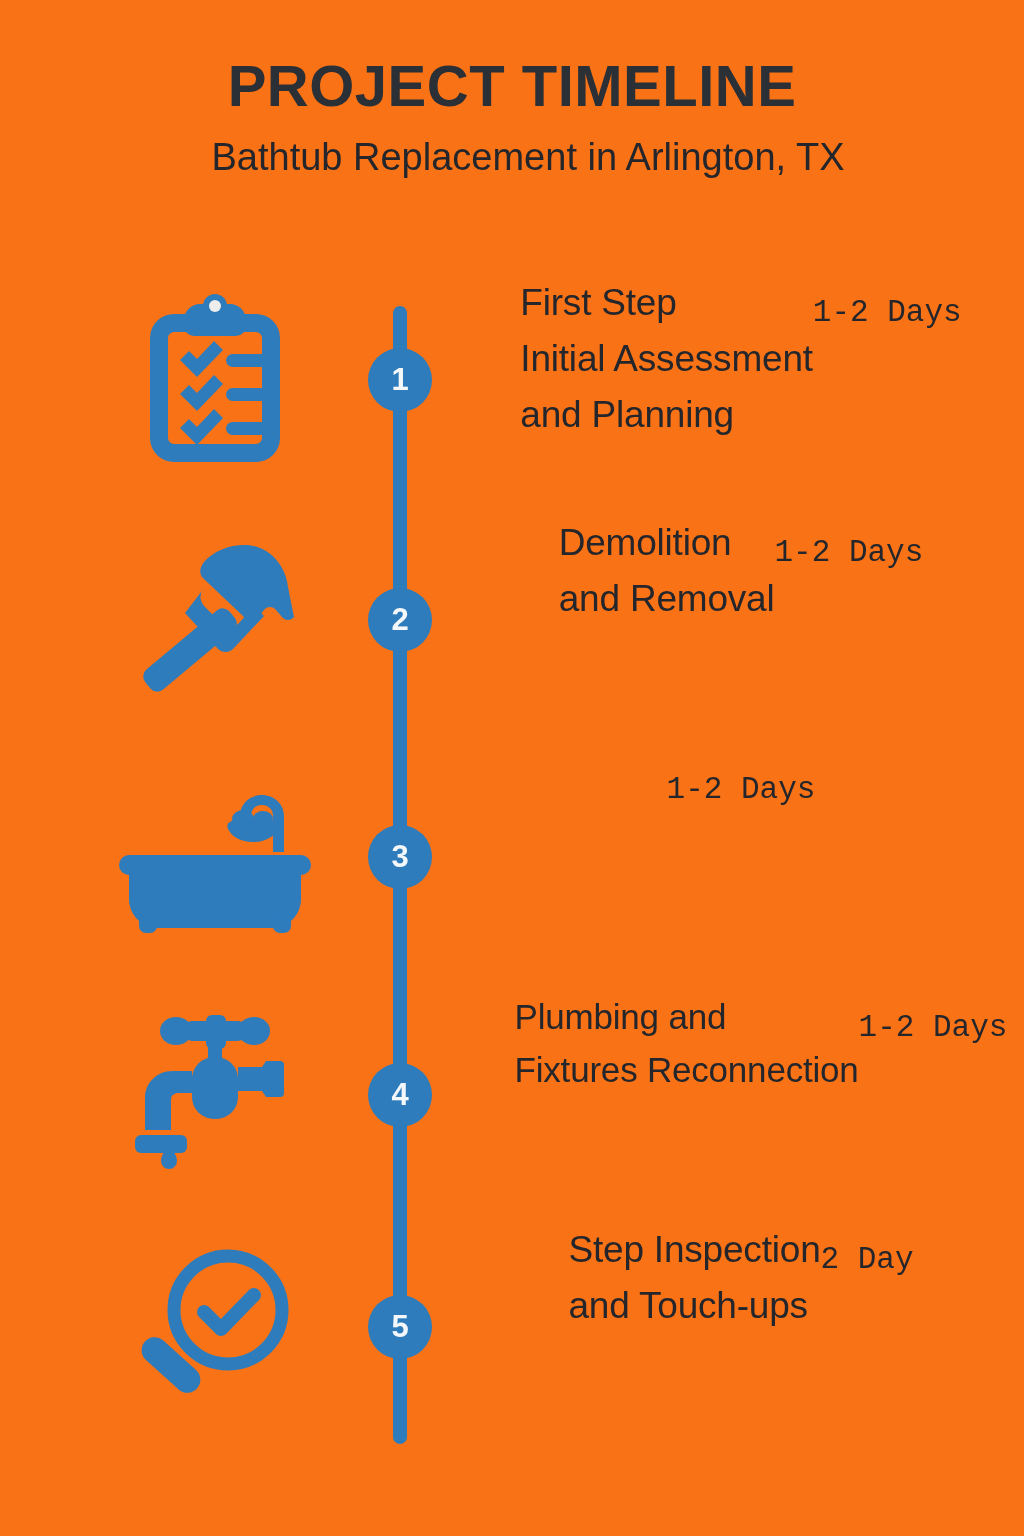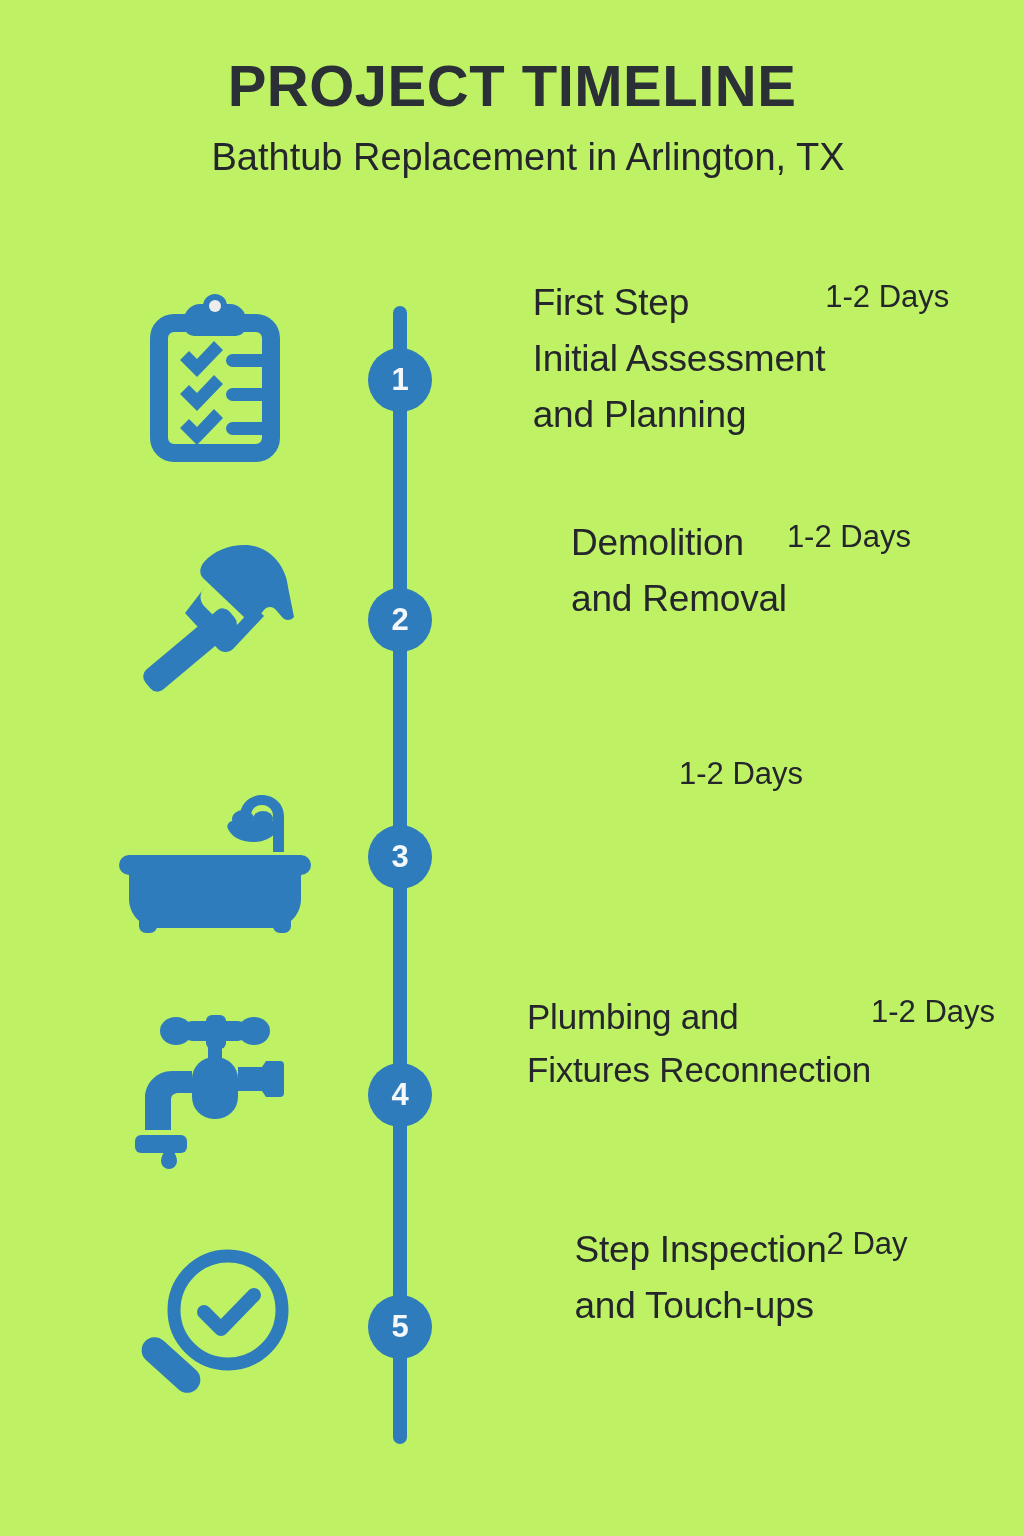--- a/index.html
+++ b/index.html
@@ -12,21 +12,21 @@
     background: #ededed;
     font-family: "Liberation Sans", sans-serif;
     overflow: hidden;
     position: relative;
   }
 
   .page {
     position: relative;
     width: 1024px;
     height: 1536px;
-    background: #bef264;
+    background: #f97316;
   }
 
   
   .header {
     position: absolute;
     top: 0;
     left: 0;
     width: 1024px;
     text-align: center;
     padding-top: 56px;
@@ -125,22 +125,22 @@
     font-weight: 400;
     letter-spacing: -0.2px;
     white-space: pre-line;
     font-family: "Liberation Sans", sans-serif;
   }
   .step-duration {
     font-size: 31px;
     line-height: 1.45;
     color: #24262b;
     font-weight: 400;
-    margin-top: 0;
-    font-family: Liberation Sans, sans-serif;
+    margin-top: 16px;
+    font-family: Liberation Mono, monospace;
   }
   .step.narrow .step-title { font-size: 35px; }
 </style>
 </head>
 <body>
 
 <div class="page">
 
   <div class="header">
     <h1 class="title">PROJECT TIMELINE</h1>

